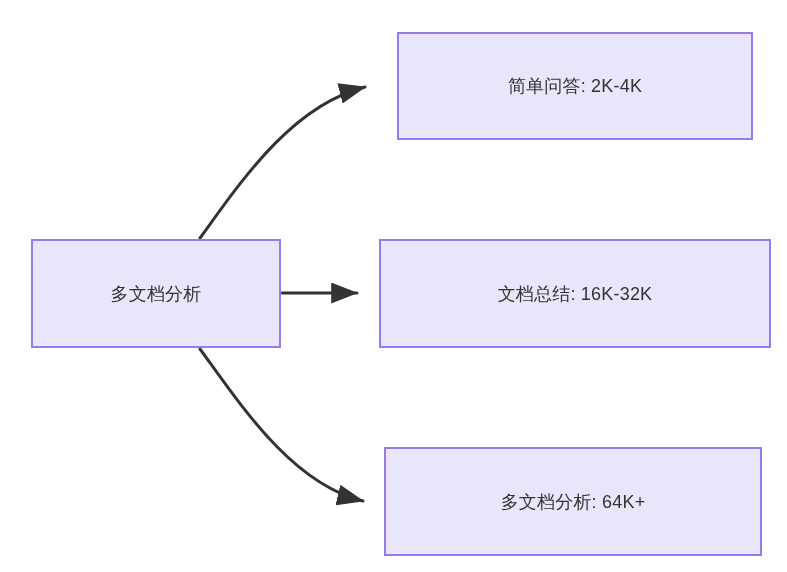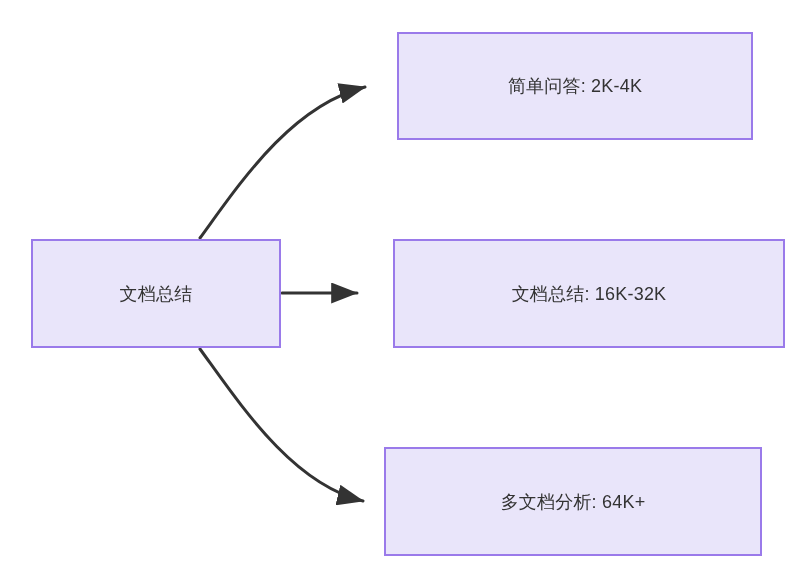--- a/index.html
+++ b/index.html
@@ -50,21 +50,20 @@
     left: 397px;
     top: 32px;
     width: 356px;
     height: 108px;
   }
   #node-doc-summary {
     left: 379px;
     top: 239px;
     width: 392px;
     height: 109px;
-    margin-left: 14px;
   }
   #node-multi-doc {
     left: 384px;
     top: 447px;
     width: 378px;
     height: 109px;
   }
   .node-label {
     display: block;
   }
@@ -82,21 +81,21 @@
     </defs>
 
     <path d="M 200 238 C 238 186, 290 106, 365 87" fill="none" stroke="#333333" stroke-width="3" stroke-linecap="round" marker-end="url(#arrowhead)"></path>
 
     <path d="M 282 293 L 357 293" fill="none" stroke="#333333" stroke-width="3" stroke-linecap="round" marker-end="url(#arrowhead)"></path>
 
     <path d="M 200 349 C 240 404, 292 484, 363 501" fill="none" stroke="#333333" stroke-width="3" stroke-linecap="round" marker-end="url(#arrowhead)"></path>
   </svg>
 
   <div class="node" id="node-root">
-    <span class="node-label">文档总结</span>
+    <span class="node-label">多文档分析</span>
   </div>
 
   <div class="node" id="node-simple-qa">
     <span class="node-label">简单问答: 2K-4K</span>
   </div>
 
   <div class="node" id="node-doc-summary">
     <span class="node-label">文档总结: 16K-32K</span>
   </div>
 

